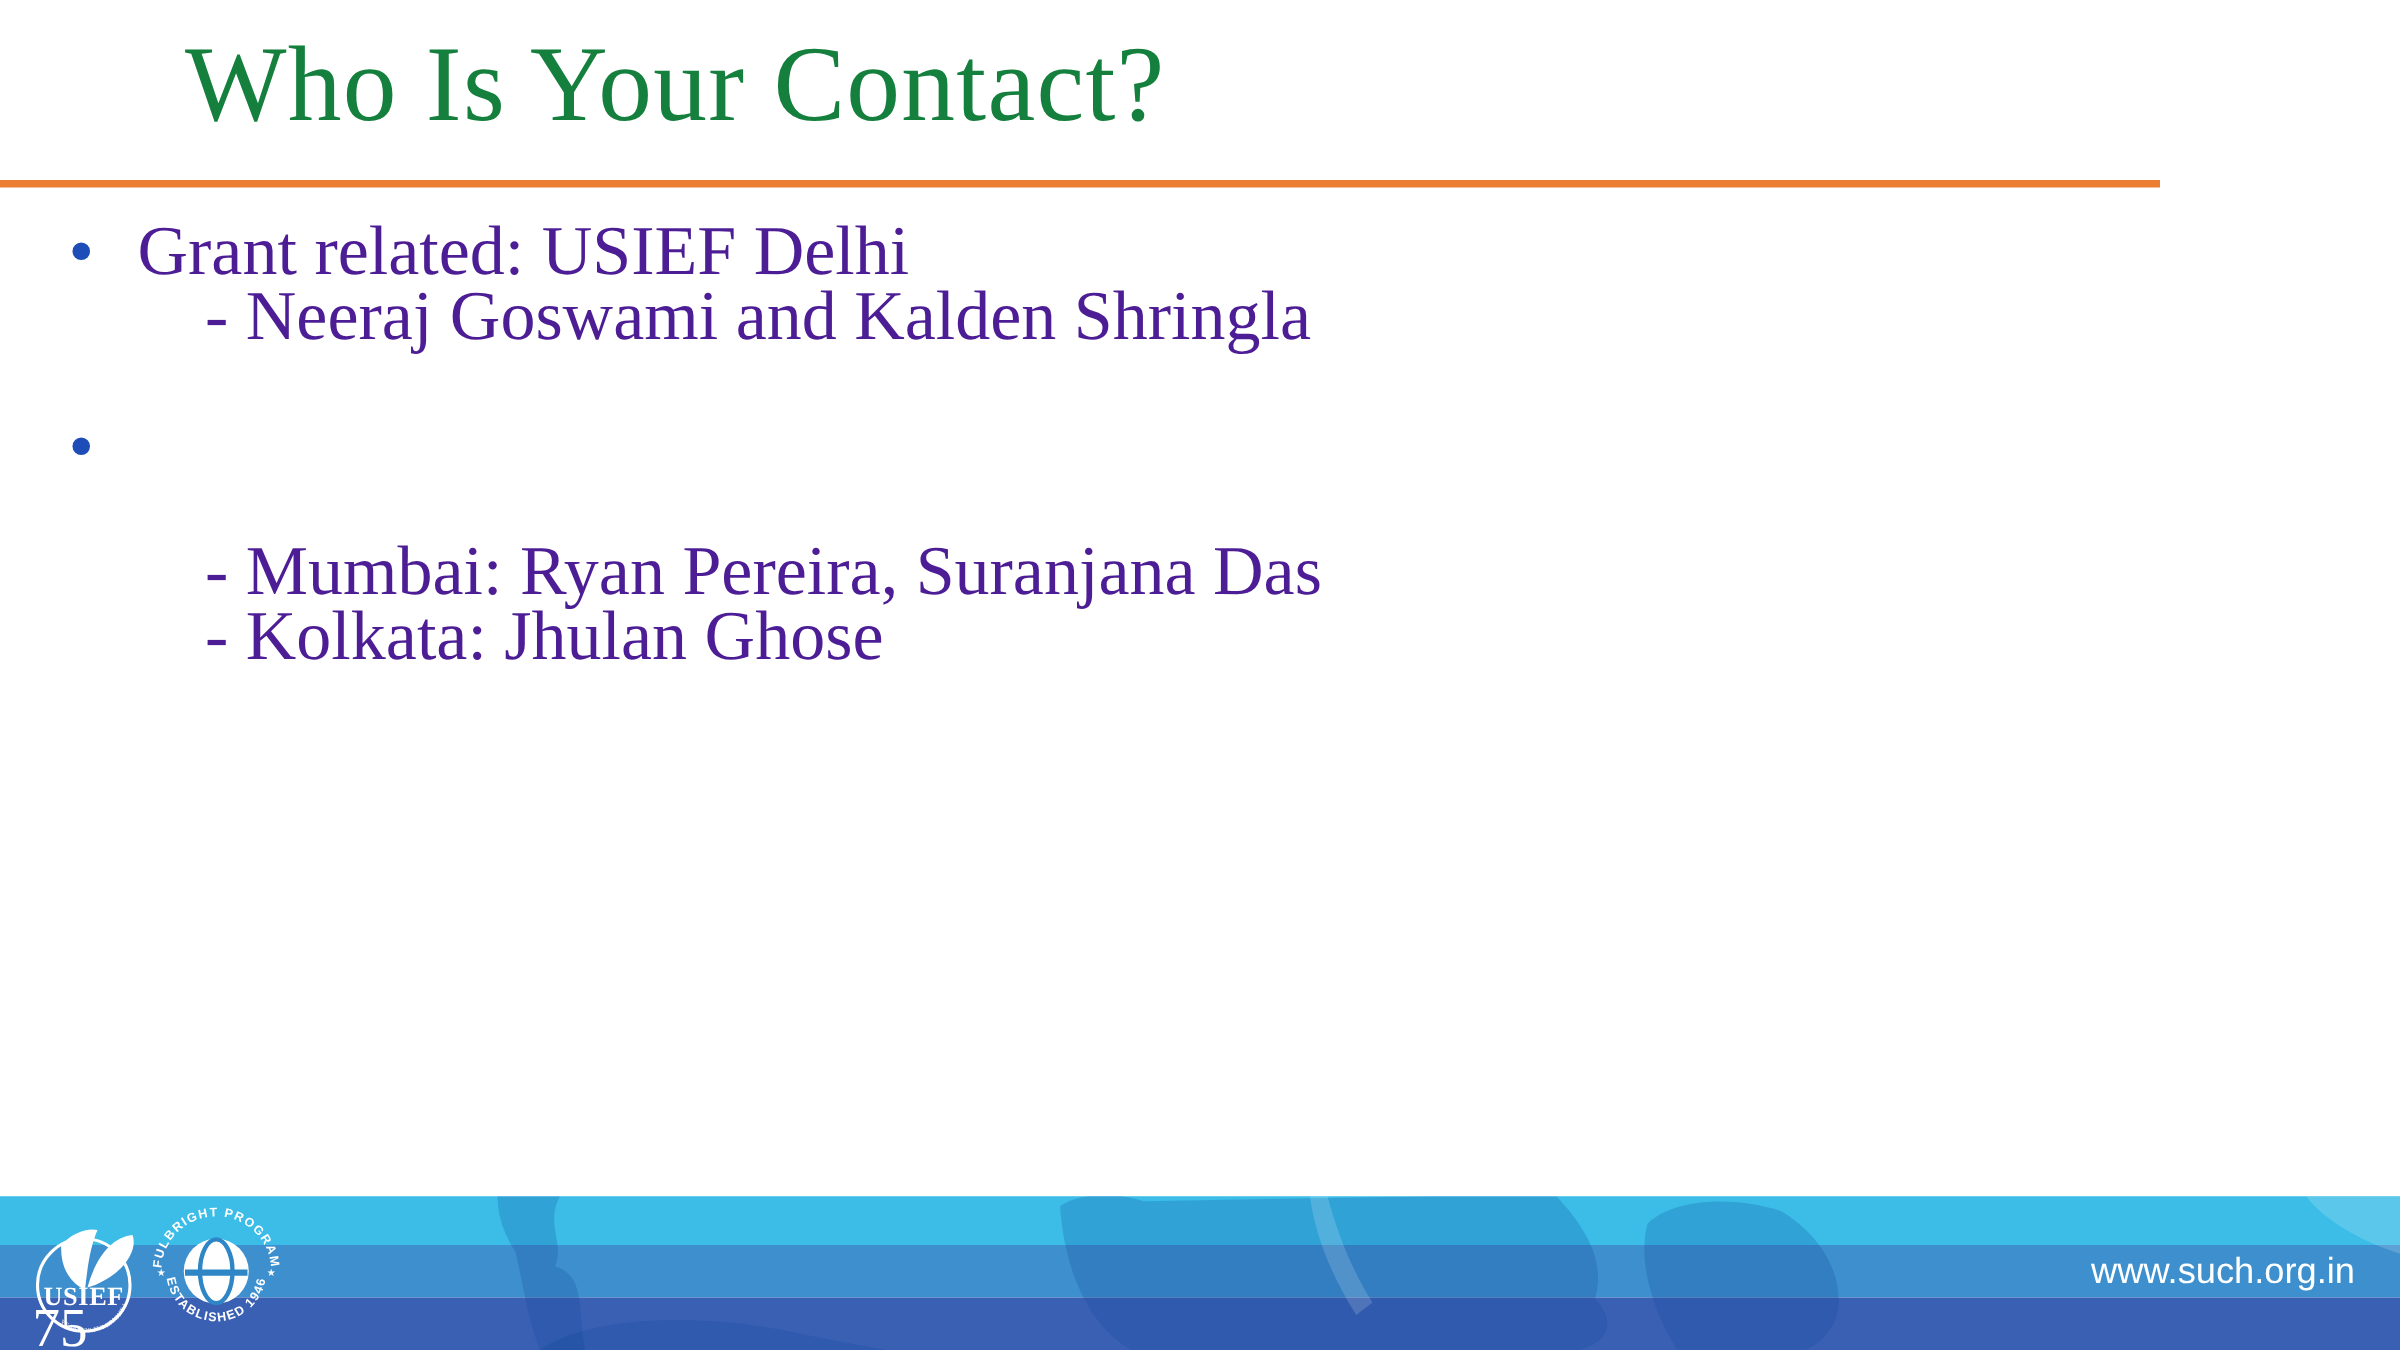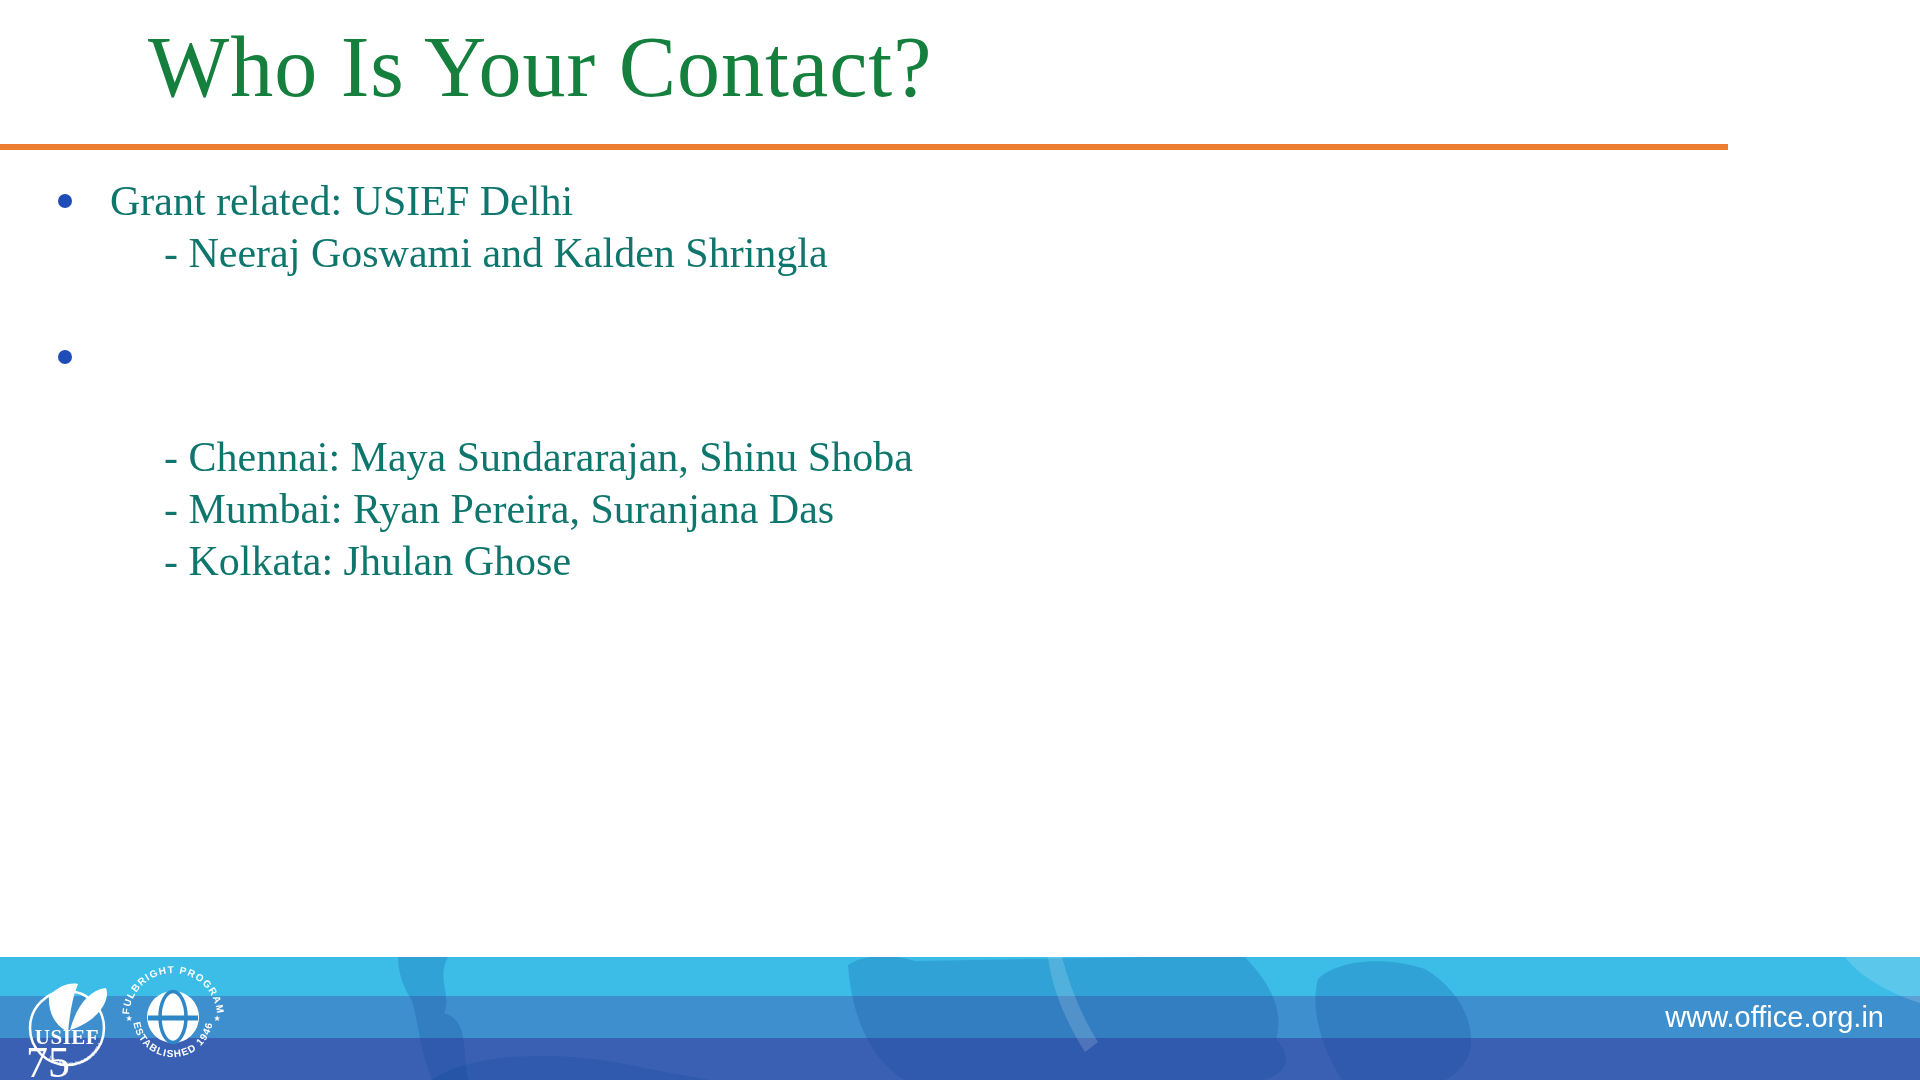--- a/index.html
+++ b/index.html
@@ -29,22 +29,22 @@
     width:1728px; height:6px;
     background:#ed7d31;
   }
 
   
   .body-text {
     position:absolute;
     left:0; top:175px;
     width:1920px;
     font-family:"Liberation Serif", serif;
-    font-size:42px;
-    color:#0f766e;
+    font-size:56px;
+    color:#4c1d95;
   }
   .line {
     position:relative;
     height:52px;
     line-height:52px;
     white-space:nowrap;
   }
   .line.main   { padding-left:110px; }
   .line.sub    { padding-left:116px;margin-left:48px; }
   .spacer-a { height:52px; }
@@ -96,23 +96,20 @@
   </div>
   <div class="line sub">
     <span>- Neeraj Goswami and Kalden Shringla</span>
   </div>
   <div class="spacer-a"></div>
   <div class="line main">
     <span class="dot"></span>
   </div>
   <div class="spacer-b"></div>
   <div class="line sub">
-    <span>- Chennai: Maya Sundararajan, Shinu Shoba</span>
-  </div>
-  <div class="line sub">
     <span>- Mumbai: Ryan Pereira, Suranjana Das</span>
   </div>
   <div class="line sub">
     <span>- Kolkata: Jhulan Ghose</span>
   </div>
 </div>
 
 <div class="footer">
   <div class="band band1"></div>
   <div class="band band2"></div>
@@ -124,21 +121,21 @@
       <path d="M432,123 C470,96 560,92 640,110 C680,118 700,121 710,123 Z"></path>
       <path d="M848,8 C862,-2 890,-4 915,4 L1150,0 L1245,0 C1268,24 1285,52 1276,82 C1294,102 1286,116 1264,123 L905,123 C872,104 852,62 848,8 Z"></path>
       <path d="M1318,22 C1336,4 1382,-2 1425,12 C1462,34 1478,72 1468,100 C1462,112 1452,120 1444,123 L1342,123 C1322,92 1310,52 1318,22 Z"></path>
     </g>
     <g fill="rgba(255,255,255,0.16)">
       <path d="M1845,0 L1920,0 L1920,46 C1888,36 1858,18 1845,0 Z"></path>
       <path d="M1048,0 L1062,0 C1070,30 1082,60 1098,85 L1085,95 C1066,65 1052,32 1048,0 Z"></path>
     </g>
   </svg>
 
-  <div class="website">www.office.org.in</div>
+  <div class="website">www.such.org.in</div>
 </div>
 
 <svg class="usief-logo" width="100" height="100" viewBox="0 0 100 100" xmlns="http://www.w3.org/2000/svg">
   <defs>
     <path id="usief-arc" d="M30,78 A34,34 0 0 0 84,62" fill="none"></path>
   </defs>
   <circle cx="49" cy="48" r="37" fill="none" stroke="#ffffff" stroke-width="2.5"></circle>
   <g fill="#ffffff">
     <path d="M50,52 C38,46 30,34 31,16 C40,6 52,2 60,4 C54,18 52,34 50,52 Z"></path>
     <path d="M52,50 C58,28 70,10 88,8 C92,18 84,34 66,44 C61,47 56,49 52,50 Z"></path>

